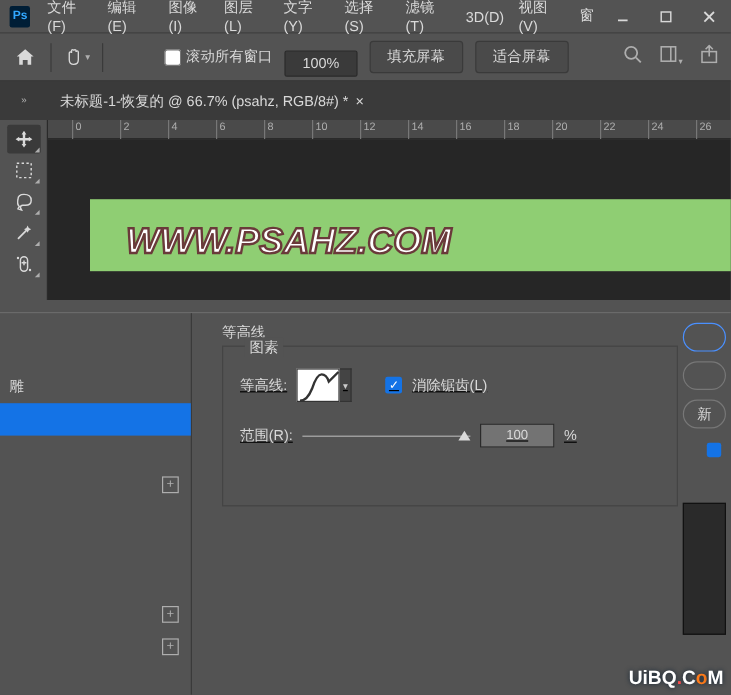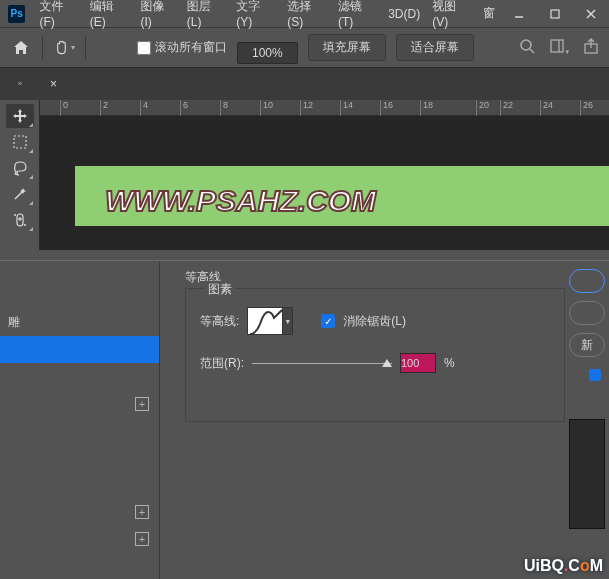--- a/index.html
+++ b/index.html
@@ -49,30 +49,30 @@
 
 
 .dialog { position: absolute; left: 0; top: 260px; right: 0; bottom: 0; background: #535353; border-top: 1px solid #6a6a6a; }
 .dialog-left { position: absolute; left: 0; top: 0; width: 160px; height: 100%; border-right: 1px solid #3a3a3a; }
 .list-item { height: 27px; display: flex; align-items: center; padding: 0 8px; color: #d9d9d9; font-size: 12px; position: relative; }
 .list-item.active { background: #1473e6; color: #fff; }
 .list-plus { position: absolute; right: 10px; width: 14px; height: 14px; border: 1px solid #aeaeae; display: flex; align-items: center; justify-content: center; font-size: 11px; color: #aeaeae; }
 
 .dialog-mid { position: absolute; left: 185px; top: 8px; width: 380px; }
 .group-title { color: #d9d9d9; font-size: 12px; }
-.group-box { border: 1px solid #444; padding: 18px 14px 30px 14px; margin-top: 2px; position: relative; }
+.group-box { border: 1px solid #444; padding: 18px 14px 30px 14px; margin-top: 2px; position: relative; text-decoration: underline; }
 .group-sub { position: absolute; top: -8px; left: 18px; background: #535353; padding: 0 4px; color: #d9d9d9; font-size: 12px; }
 .row { display: flex; align-items: center; gap: 8px; color: #d9d9d9; font-size: 12px; margin-bottom: 18px; }
 .contour-picker { width: 36px; height: 28px; background: #fff; border: 1px solid #333; position: relative; cursor: pointer; }
 .contour-dd { width: 10px; display: flex; align-items: center; justify-content: center; background: #444; height: 28px; color: #ccc; font-size: 8px; border: 1px solid #333; border-left: none; }
 .ck { width: 14px; height: 14px; background: #1473e6; color: #fff; display: flex; align-items: center; justify-content: center; font-size: 10px; border-radius: 2px; }
 .slider-track { flex: 1; max-width: 140px; height: 12px; position: relative; }
 .slider-line { position: absolute; top: 6px; left: 0; right: 0; height: 1px; background: #aeaeae; }
 .slider-thumb { position: absolute; top: 2px; width: 0; height: 0; border-left: 5px solid transparent; border-right: 5px solid transparent; border-bottom: 8px solid #d9d9d9; }
-.num-input { width: 36px; height: 20px; background: #be185d; border: 1px solid #2a2a2a; color: #d9d9d9; font-size: 11px; text-align: left; }
+.num-input { width: 62px; height: 20px; background: #737373; border: 1px solid #2a2a2a; color: #d9d9d9; font-size: 11px; text-align: center; }
 
 .dialog-right { position: absolute; right: 0; top: 8px; width: 42px; display: flex; flex-direction: column; gap: 8px; align-items: flex-end; padding-right: 4px; }
 .pill-btn { width: 36px; height: 24px; border: 1px solid #777; border-radius: 12px; background: #535353; }
 .pill-btn.primary { border-color: #4a90ff; }
 .preview-box { margin-top: 30px; width: 36px; height: 110px; background: #2a2a2a; border: 1px solid #111; }
 .dialog-right .ckrow { display: flex; justify-content: flex-end; padding: 4px 4px 0 0; }
 .dialog-right .ck2 { width: 12px; height: 12px; background: #1473e6; border-radius: 2px; }
 
 .footer-mark { position: absolute; right: 6px; bottom: 4px; font-family: Arial; font-size: 16px; font-weight: bold; color: #fff; text-shadow: 0 0 4px #123; }
 .footer-mark .o { color: #ff7b1a; }
@@ -146,36 +146,37 @@
     <div class="opt-icon"><svg viewBox="0 0 16 16">
           <rect x="2" y="6" width="12" height="9" fill="none" stroke="#aeaeae" stroke-width="1.3"></rect>
           <path d="M8 10 L8 1 M5 4 L8 1 L11 4" fill="none" stroke="#aeaeae" stroke-width="1.3"></path>
         </svg></div>
   </div>
 </div>
 
 <div class="tabrow">
   <div class="chevrons">»</div>
   <div class="doc-tab">
+    <span>未标题-1-恢复的 @ 66.7% (psahz, RGB/8#) *</span>
     <span class="tab-close">×</span>
   </div>
 </div>
 
 <div class="ruler-h">
     <div class="ruler-tick" style="left: 20px;">0</div>
     <div class="ruler-tick" style="left: 60px;">2</div>
     <div class="ruler-tick" style="left: 100px;">4</div>
     <div class="ruler-tick" style="left: 140px;">6</div>
     <div class="ruler-tick" style="left: 180px;">8</div>
     <div class="ruler-tick" style="left: 220px;">10</div>
     <div class="ruler-tick" style="left: 260px;">12</div>
     <div class="ruler-tick" style="left: 300px;">14</div>
     <div class="ruler-tick" style="left: 340px;">16</div>
     <div class="ruler-tick" style="left: 380px;">18</div>
-    <div class="ruler-tick" style="left: 436px;">20</div>
+    <div class="ruler-tick" style="left: 420px;">20</div>
     <div class="ruler-tick" style="left: 460px;">22</div>
     <div class="ruler-tick" style="left: 500px;">24</div>
     <div class="ruler-tick" style="left: 540px;">26</div>
   </div>
 
 <div class="toolpanel">
   <div class="tool active">
     <svg width="16" height="16" viewBox="0 0 16 16">
         <path d="M8 1 L10 4 L9 4 L9 7 L12 7 L12 6 L15 8 L12 10 L12 9 L9 9 L9 12 L10 12 L8 15 L6 12 L7 12 L7 9 L4 9 L4 10 L1 8 L4 6 L4 7 L7 7 L7 4 L6 4 Z" fill="#d9d9d9"></path>
       </svg>

